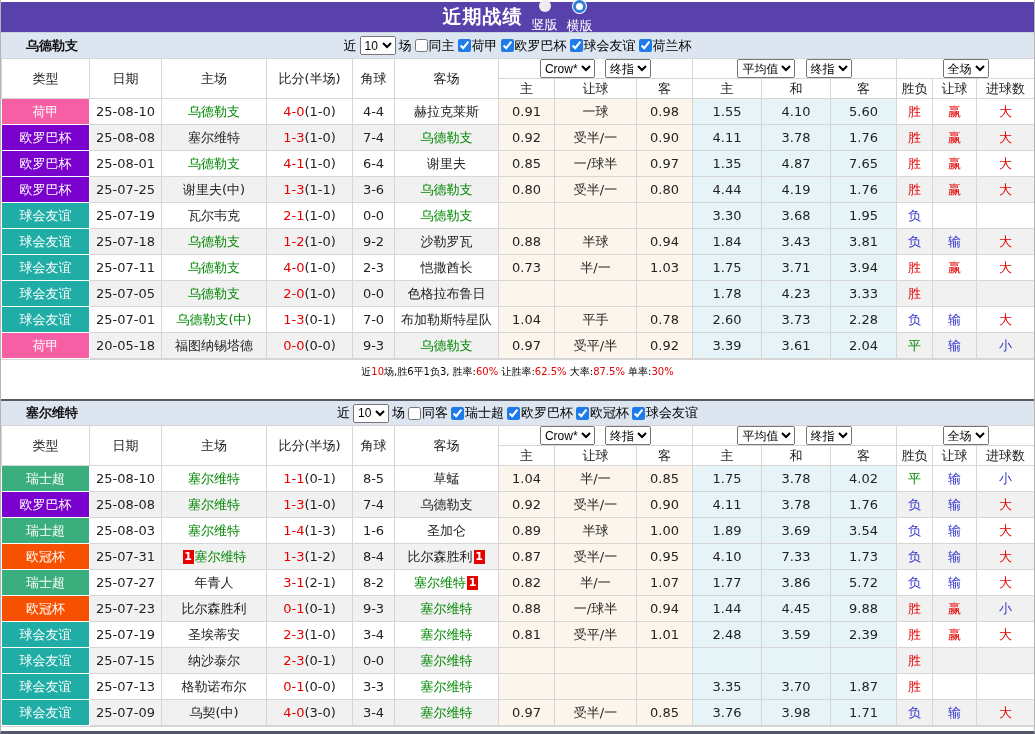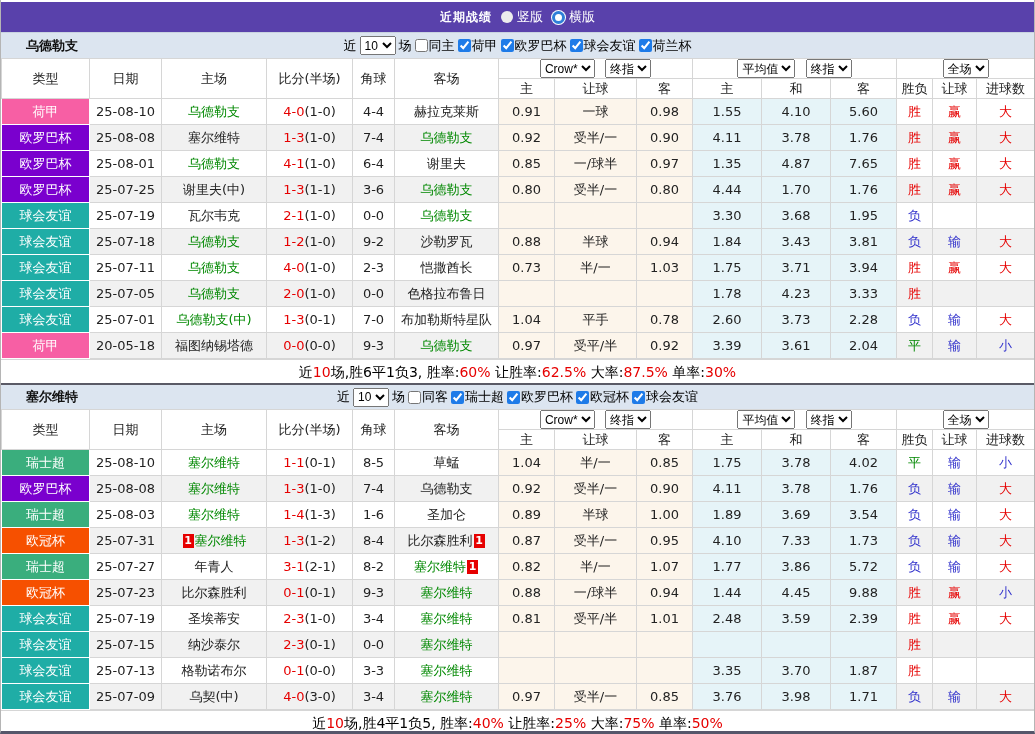--- a/index.html
+++ b/index.html
@@ -1,21 +1,21 @@
 <!DOCTYPE html>
 <html><head>
 <meta charset="utf-8">
 <style>
   *{margin:0;padding:0;box-sizing:border-box;}
   html,body{background:#fff;}
   body{font-family:"DejaVu Sans","Liberation Sans",sans-serif;width:1035px;}
   .page{width:1035px;height:734px;background:#fff;border-left:1px solid #b5b5b5;border-right:1px solid #b5b5b5;border-bottom:3px solid #55566a;overflow:hidden;}
   .topbar{height:30px;margin-top:2px;background:#5941ab;color:#fff;display:flex;align-items:center;justify-content:center;gap:9px;}
-  .topbar .title{font-weight:bold;font-size:12px;letter-spacing:1px;}
-  .radio-group{display:flex;align-items:center;gap:4px;font-size:13px;cursor:default;}
+  .topbar .title{font-weight:bold;font-size:19px;letter-spacing:1px;}
+  .radio-group{display:flex;align-items:center;gap:4px;font-size:13px;cursor:default;flex-direction:column;}
   .radio-dot{width:12px;height:12px;border-radius:50%;background:#ededed;display:inline-block;}
   .radio-ring{width:13px;height:13px;border-radius:50%;background:#fff;border:3px solid #2f7fd8;box-shadow:0 0 0 1px #fff;display:inline-block;}
   .filterbar{position:relative;height:26px;background:#dce5f0;border-top:1px solid #c9d3e0;display:flex;align-items:center;justify-content:center;font-size:13px;color:#000;}
   .sec2 .filterbar{border-top:2px solid #5a5a66;}
   .team-title{position:absolute;left:25px;font-weight:bold;font-size:13px;color:#111;}
   .filters{display:flex;align-items:center;gap:3px;}
   .filters select{font-size:12px;height:19px;}
   .filters input[type=checkbox]{width:13px;height:13px;accent-color:#1e7be8;margin-right:1px;vertical-align:middle;}
   .chk{display:inline-flex;align-items:center;}
   table{border-collapse:collapse;table-layout:fixed;width:1033px;}
@@ -29,21 +29,21 @@
   .c-type{color:#fff;border:1px solid #fff;font-size:13px;}
   .c-odds{background:#fcf5eb;}
   .c-avg{background:#e6f4f8;}
   .t-team{color:#008800;}
   .score-ft{color:#e60000;}
   .t-red{color:#e60000;}
   .t-blue{color:#3333cc;}
   .t-green{color:#008800;}
   .t-black{color:#222;}
   .card-badge{display:inline-block;background:#e60000;color:#fff;font-size:11px;font-weight:bold;line-height:14px;min-width:11px;height:14px;padding:0 1px;vertical-align:middle;margin:0 1px;}
-  .summary{height:24px;line-height:24px;text-align:center;font-size:14px;color:#000;border-top:1px solid #d6d6d6;background:#fff;}
+  .summary{height:40px;line-height:24px;text-align:center;font-size:10px;color:#000;border-top:1px solid #d6d6d6;background:#fff;}
 </style>
 </head>
 <body>
 
 <div class="page">
 
   <div class="topbar">
     <span class="title">近期战绩</span>
     <span class="radio-group">
       <span class="radio-dot"></span>
@@ -190,21 +190,21 @@
     <td class="c-type" style="background: rgb(122, 0, 206);">欧罗巴杯</td>
     <td class="c-plain">25-07-25</td>
     <td class="c-plain"><span>谢里夫(中)</span></td>
     <td class="c-plain"><span class="score-ft">1-3</span><span>(1-1)</span></td>
     <td class="c-plain">3-6</td>
     <td class="c-plain"><span class="t-team">乌德勒支</span></td>
     <td class="c-odds">0.80</td>
     <td class="c-odds">受半/一</td>
     <td class="c-odds">0.80</td>
     <td class="c-avg">4.44</td>
-    <td class="c-avg">1.70</td>
+    <td class="c-avg">4.19</td>
     <td class="c-avg">1.76</td>
     <td class="c-plain t-red">胜</td>
     <td class="c-plain t-red">赢</td>
     <td class="c-plain t-red">大</td>
   </tr>
           <tr>
     <td class="c-type" style="background: rgb(31, 173, 166);">球会友谊</td>
     <td class="c-plain">25-07-19</td>
     <td class="c-plain"><span>瓦尔韦克</span></td>
     <td class="c-plain"><span class="score-ft">2-1</span><span>(1-0)</span></td>

